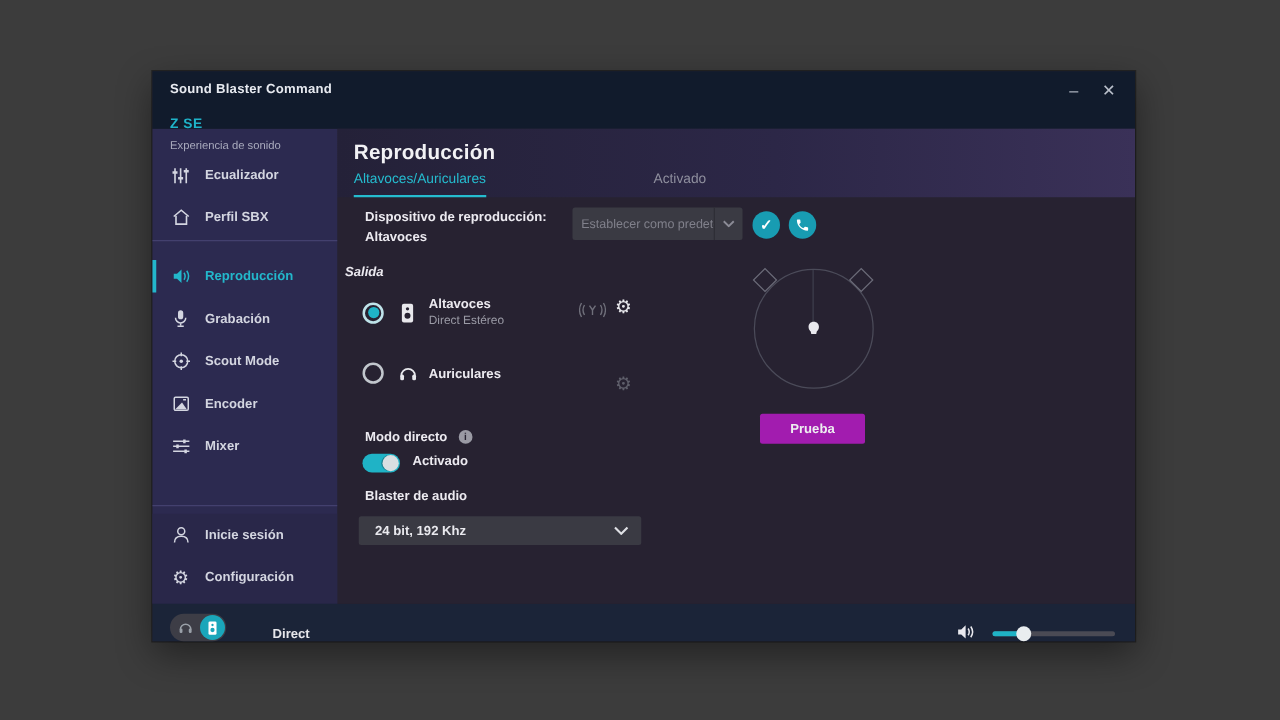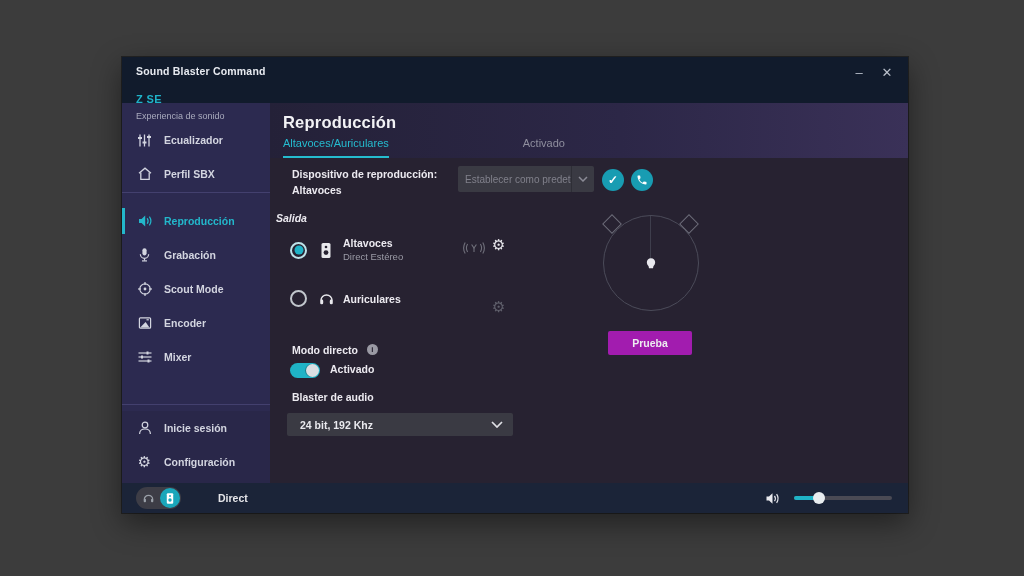--- a/index.html
+++ b/index.html
@@ -97,21 +97,21 @@
                  border-radius:50%; }
   .test-pointer { position:absolute; left:380px; top:58px; width:1px; height:46px; background:#3e3e4c; }
   .diamond { position:absolute; width:14px; height:14px; border:1px solid #6b6b78; transform:rotate(45deg); cursor:default; }
   .diamond.left { left:335px; top:59px; }
   .diamond.right { left:412px; top:59px; }
   .head-icn { position:absolute; left:374px; top:98px; }
   .test-btn { position:absolute; left:338px; top:173px; width:84px; height:24px; background:#a21caf;
               border:none; border-radius:2px; color:#ededf0; font-size:10.5px; font-weight:700;
               font-family:inherit; cursor:default; }
   
-  .footer { height:30px; flex:0 0 auto; background:#1b2438; display:flex; align-items:center; padding:0 16px 0 14px; }
+  .footer { height:30px; flex:0 0 auto; background:#1b2438; display:flex; align-items:flex-end; padding:0 16px 0 14px; }
   .out-pill { width:45px; height:22px; border-radius:11px; background:#3d3d46; display:flex; align-items:center;
               position:relative; cursor:default; }
   .out-pill .hp { margin-left:6px; display:flex; }
   .out-pill .spk-circle { position:absolute; right:1px; top:1px; width:20px; height:20px; border-radius:50%;
                           background:#1aa6ba; display:flex; align-items:center; justify-content:center; }
   .footer-mode { margin-left:37px; font-size:10.5px; font-weight:700; color:#e6e6ea; }
   .footer-spacer { flex:1 1 auto; }
   .vol-icn { display:flex; margin-right:12px; }
   .vol-slider { position:relative; width:98px; height:12px; cursor:default; }
   .vol-track { position:absolute; left:0; right:0; top:4px; height:4px; border-radius:2px; background:#4a4a54; }

